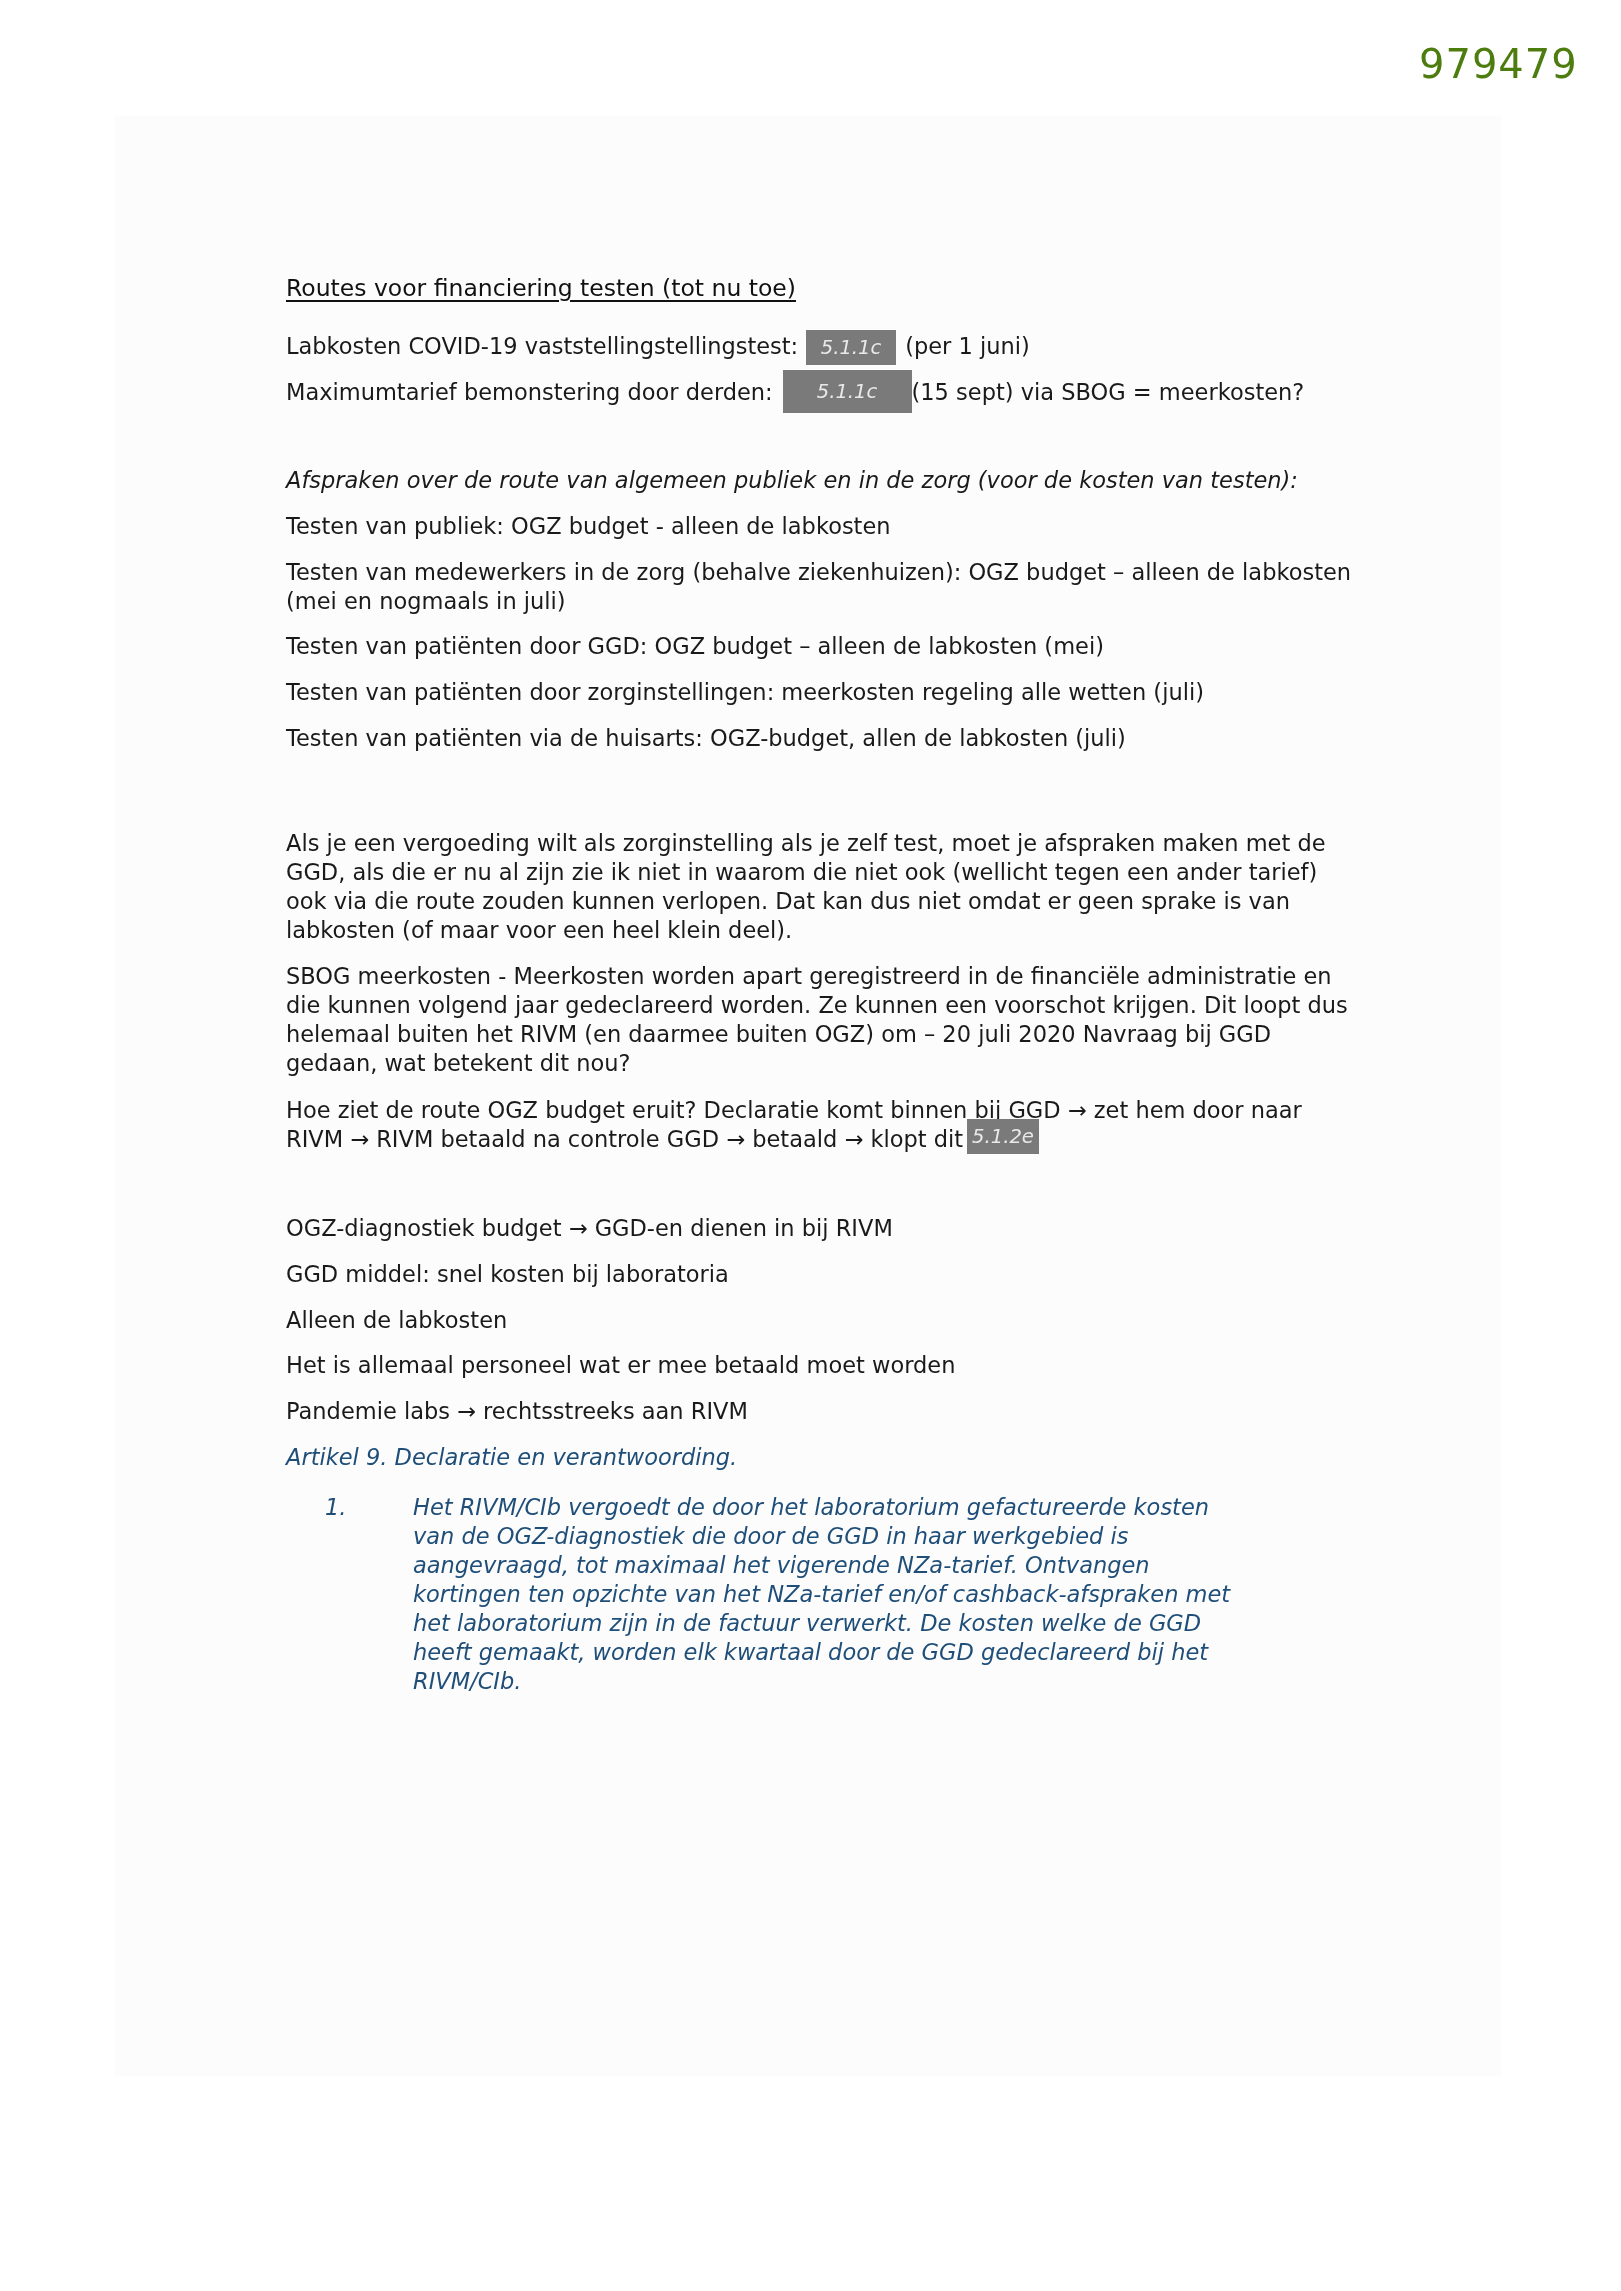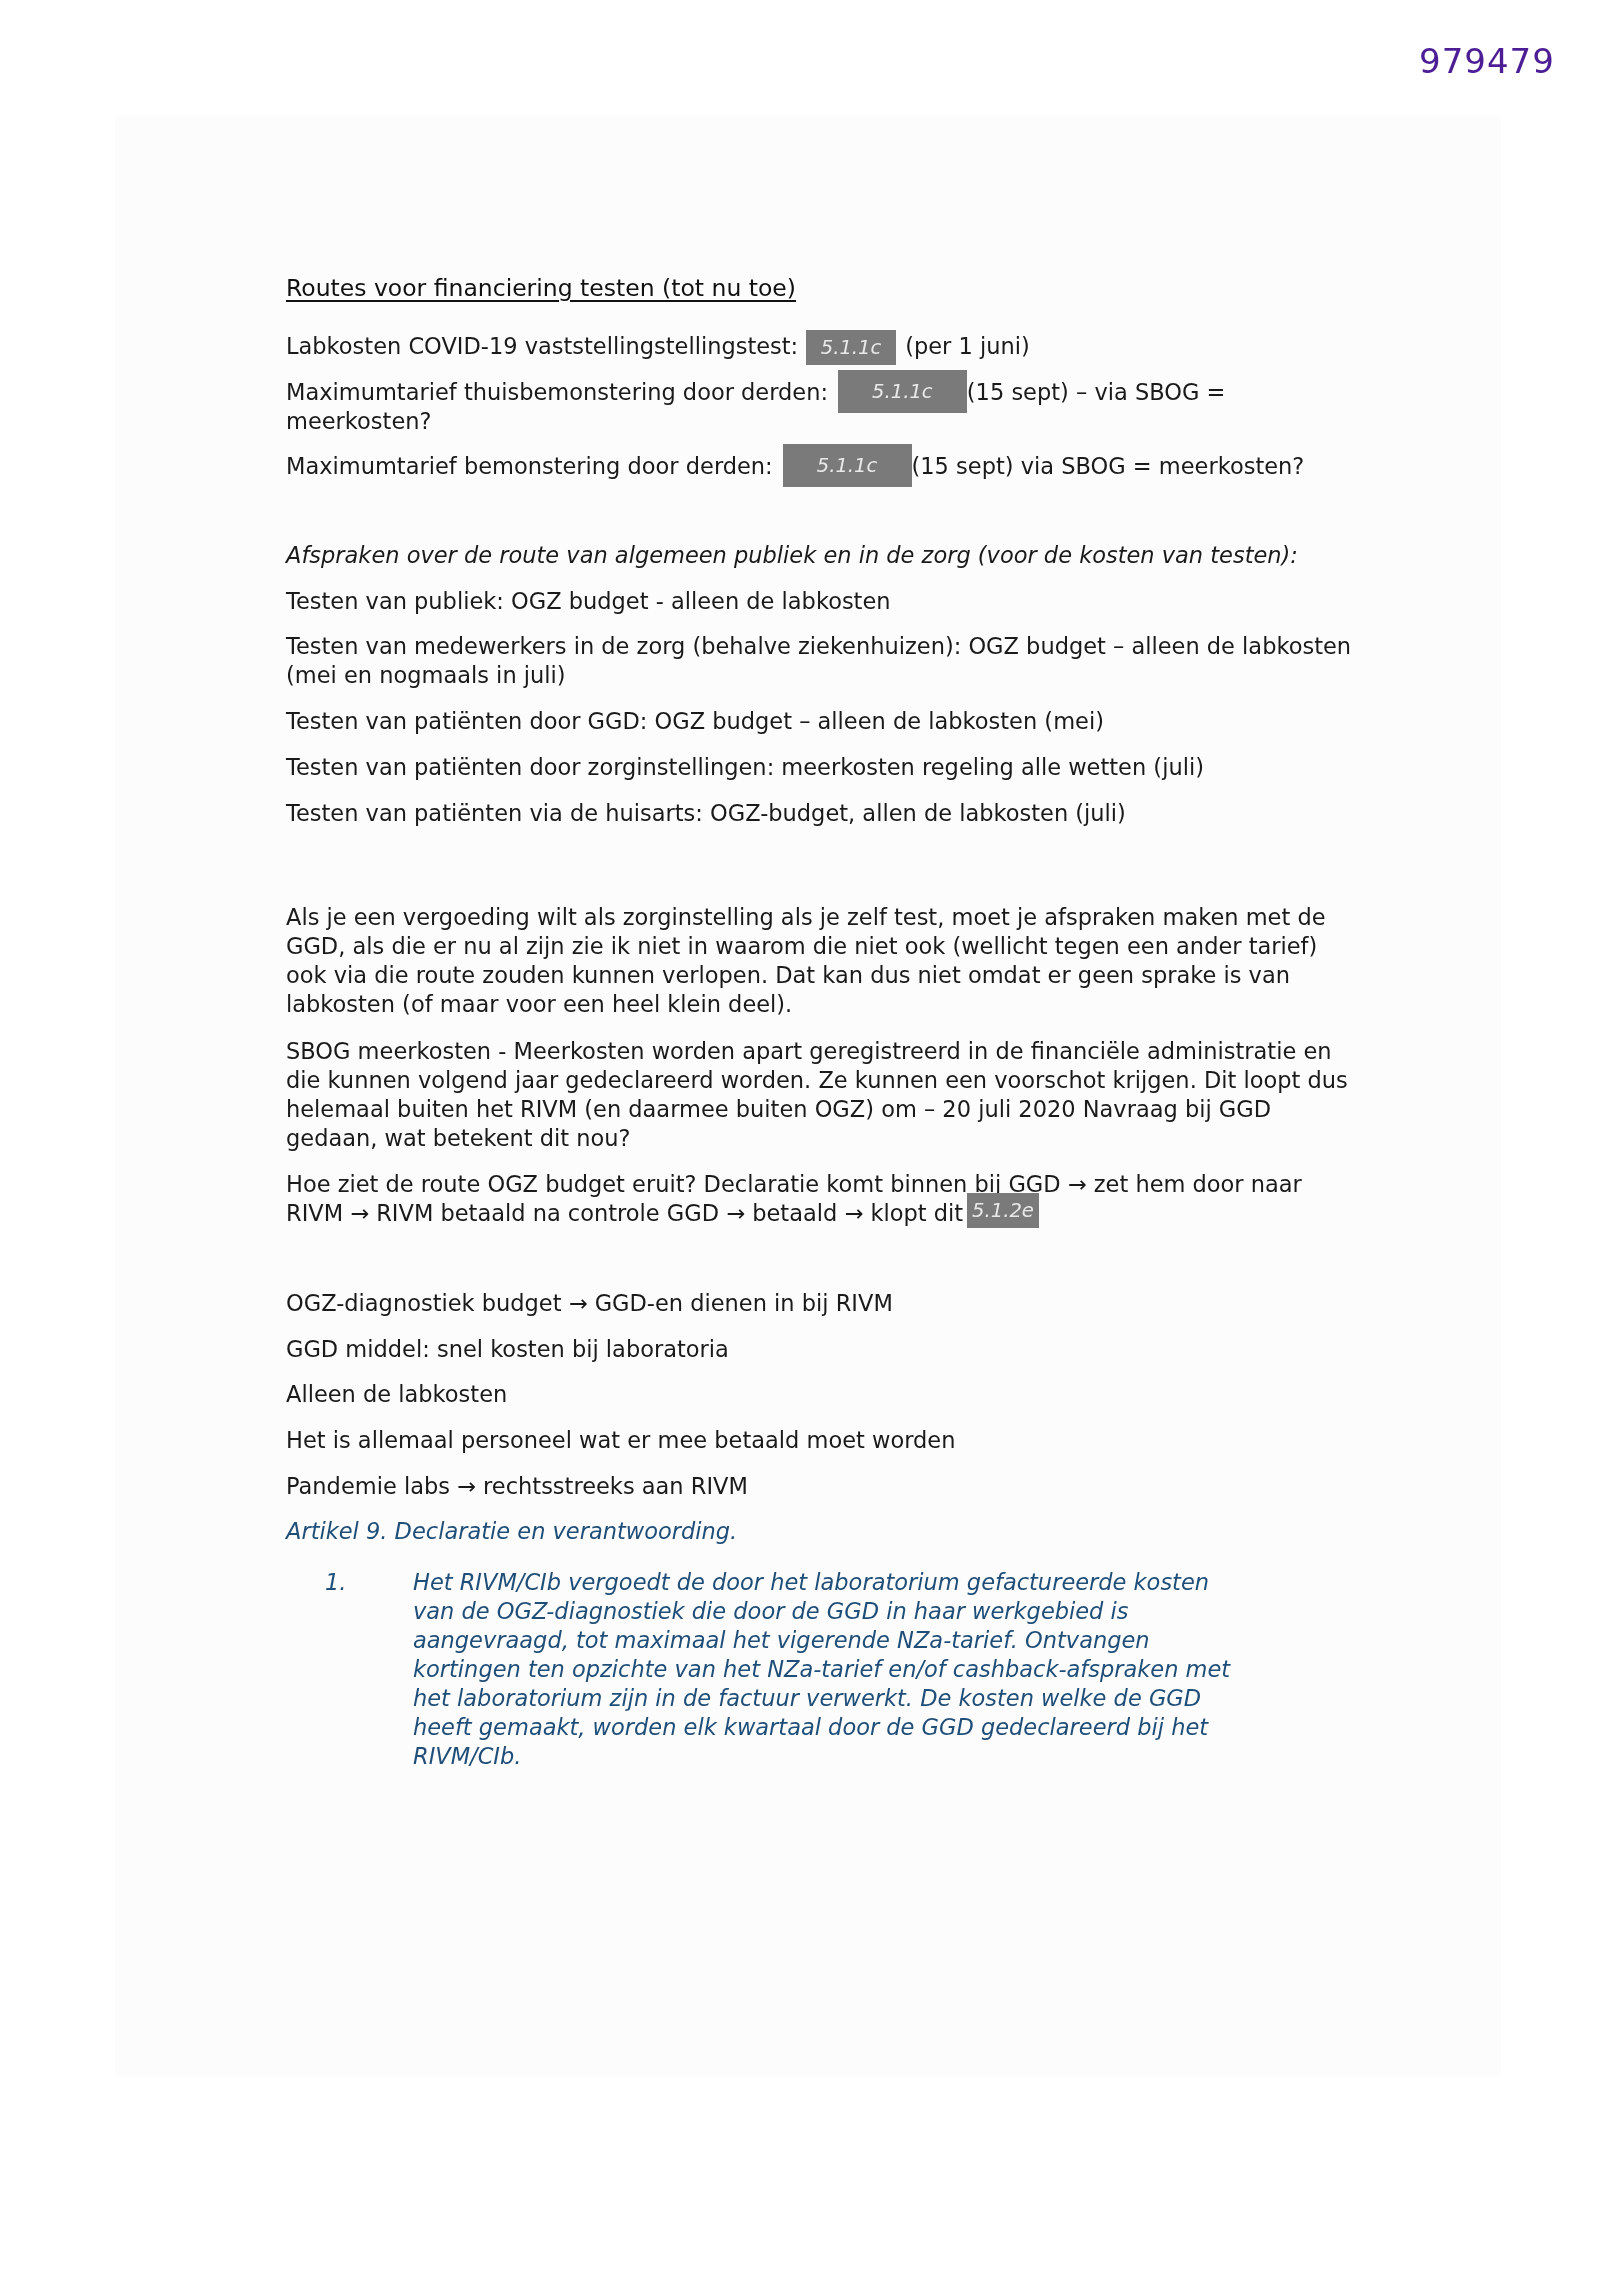--- a/index.html
+++ b/index.html
@@ -11,22 +11,22 @@
   }
   .scan-page {
     position: absolute;
     left: 115px; top: 116px;
     width: 1386px; height: 1960px;
     background: #fcfcfc;
   }
   .doc-number {
     position: absolute;
     top: 41px; left: 1419px;
-    font-size: 34px;
-    color: #4c1d95;
+    font-size: 40px;
+    color: #4d7c0f;
     letter-spacing: 1px;
   }
   .content {
     position: absolute;
     left: 286px; top: 274px;
     width: 1068px;
     font-size: 22.5px;
     line-height: 29px;
   }
   .title {
@@ -79,21 +79,20 @@
 
 <div class="doc-number">979479</div>
 
 <div class="content">
 
   <div class="title">Routes voor financiering testen (tot nu toe)</div>
 
 
   <div class="line"><span>Labkosten COVID-19 vaststellingstellingstest:</span><span class="redact redact-small">5.1.1c</span> <span>(per 1 juni)</span></div>
 
-  <div class="line"><span>Maximumtarief thuisbemonstering door derden:</span><span class="redact redact-large">5.1.1c</span><span>(15 sept) – via SBOG = meerkosten?</span></div>
 
 
   <div class="line"><span>Maximumtarief bemonstering door derden:</span><span class="redact redact-large">5.1.1c</span><span>(15 sept) via SBOG = meerkosten?</span></div>
 
   <div class="gap-md"></div>
 
   <div class="line italic">Afspraken over de route van algemeen publiek en in de zorg (voor de kosten van testen):</div>
 
   <div class="line">Testen van publiek: OGZ budget - alleen de labkosten</div>
   <div class="line">Testen van medewerkers in de zorg (behalve ziekenhuizen): OGZ budget – alleen de labkosten (mei en nogmaals in juli)</div>

